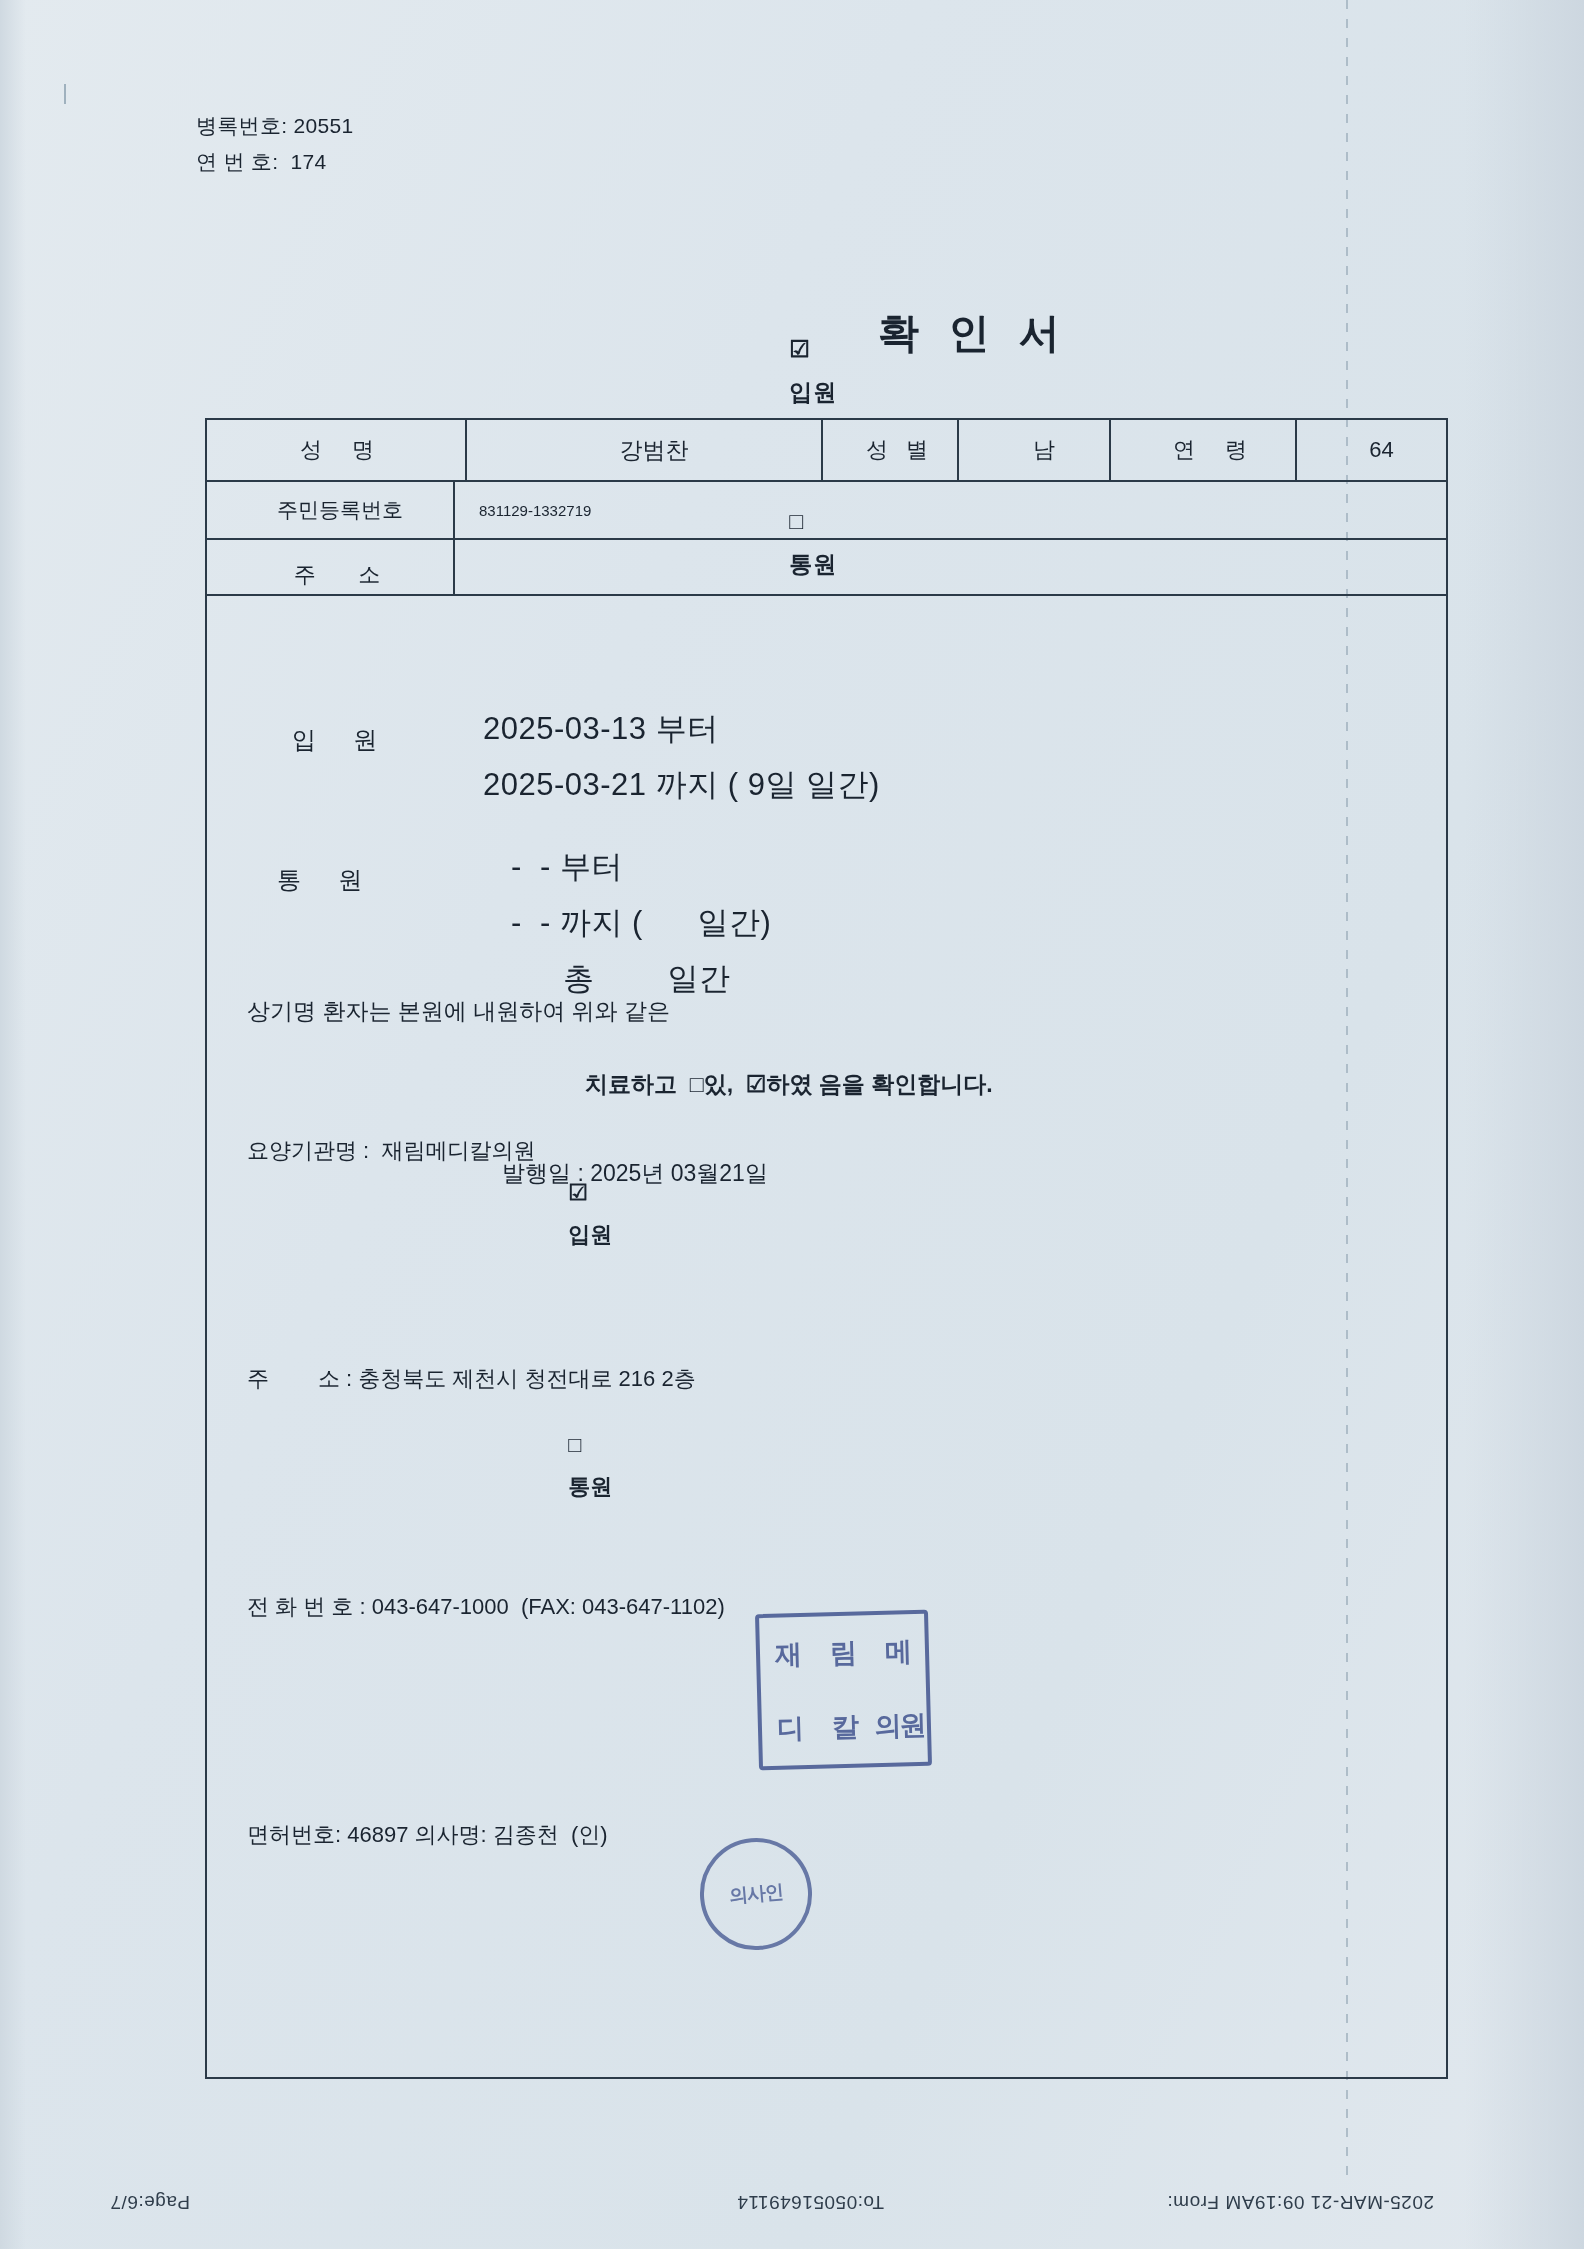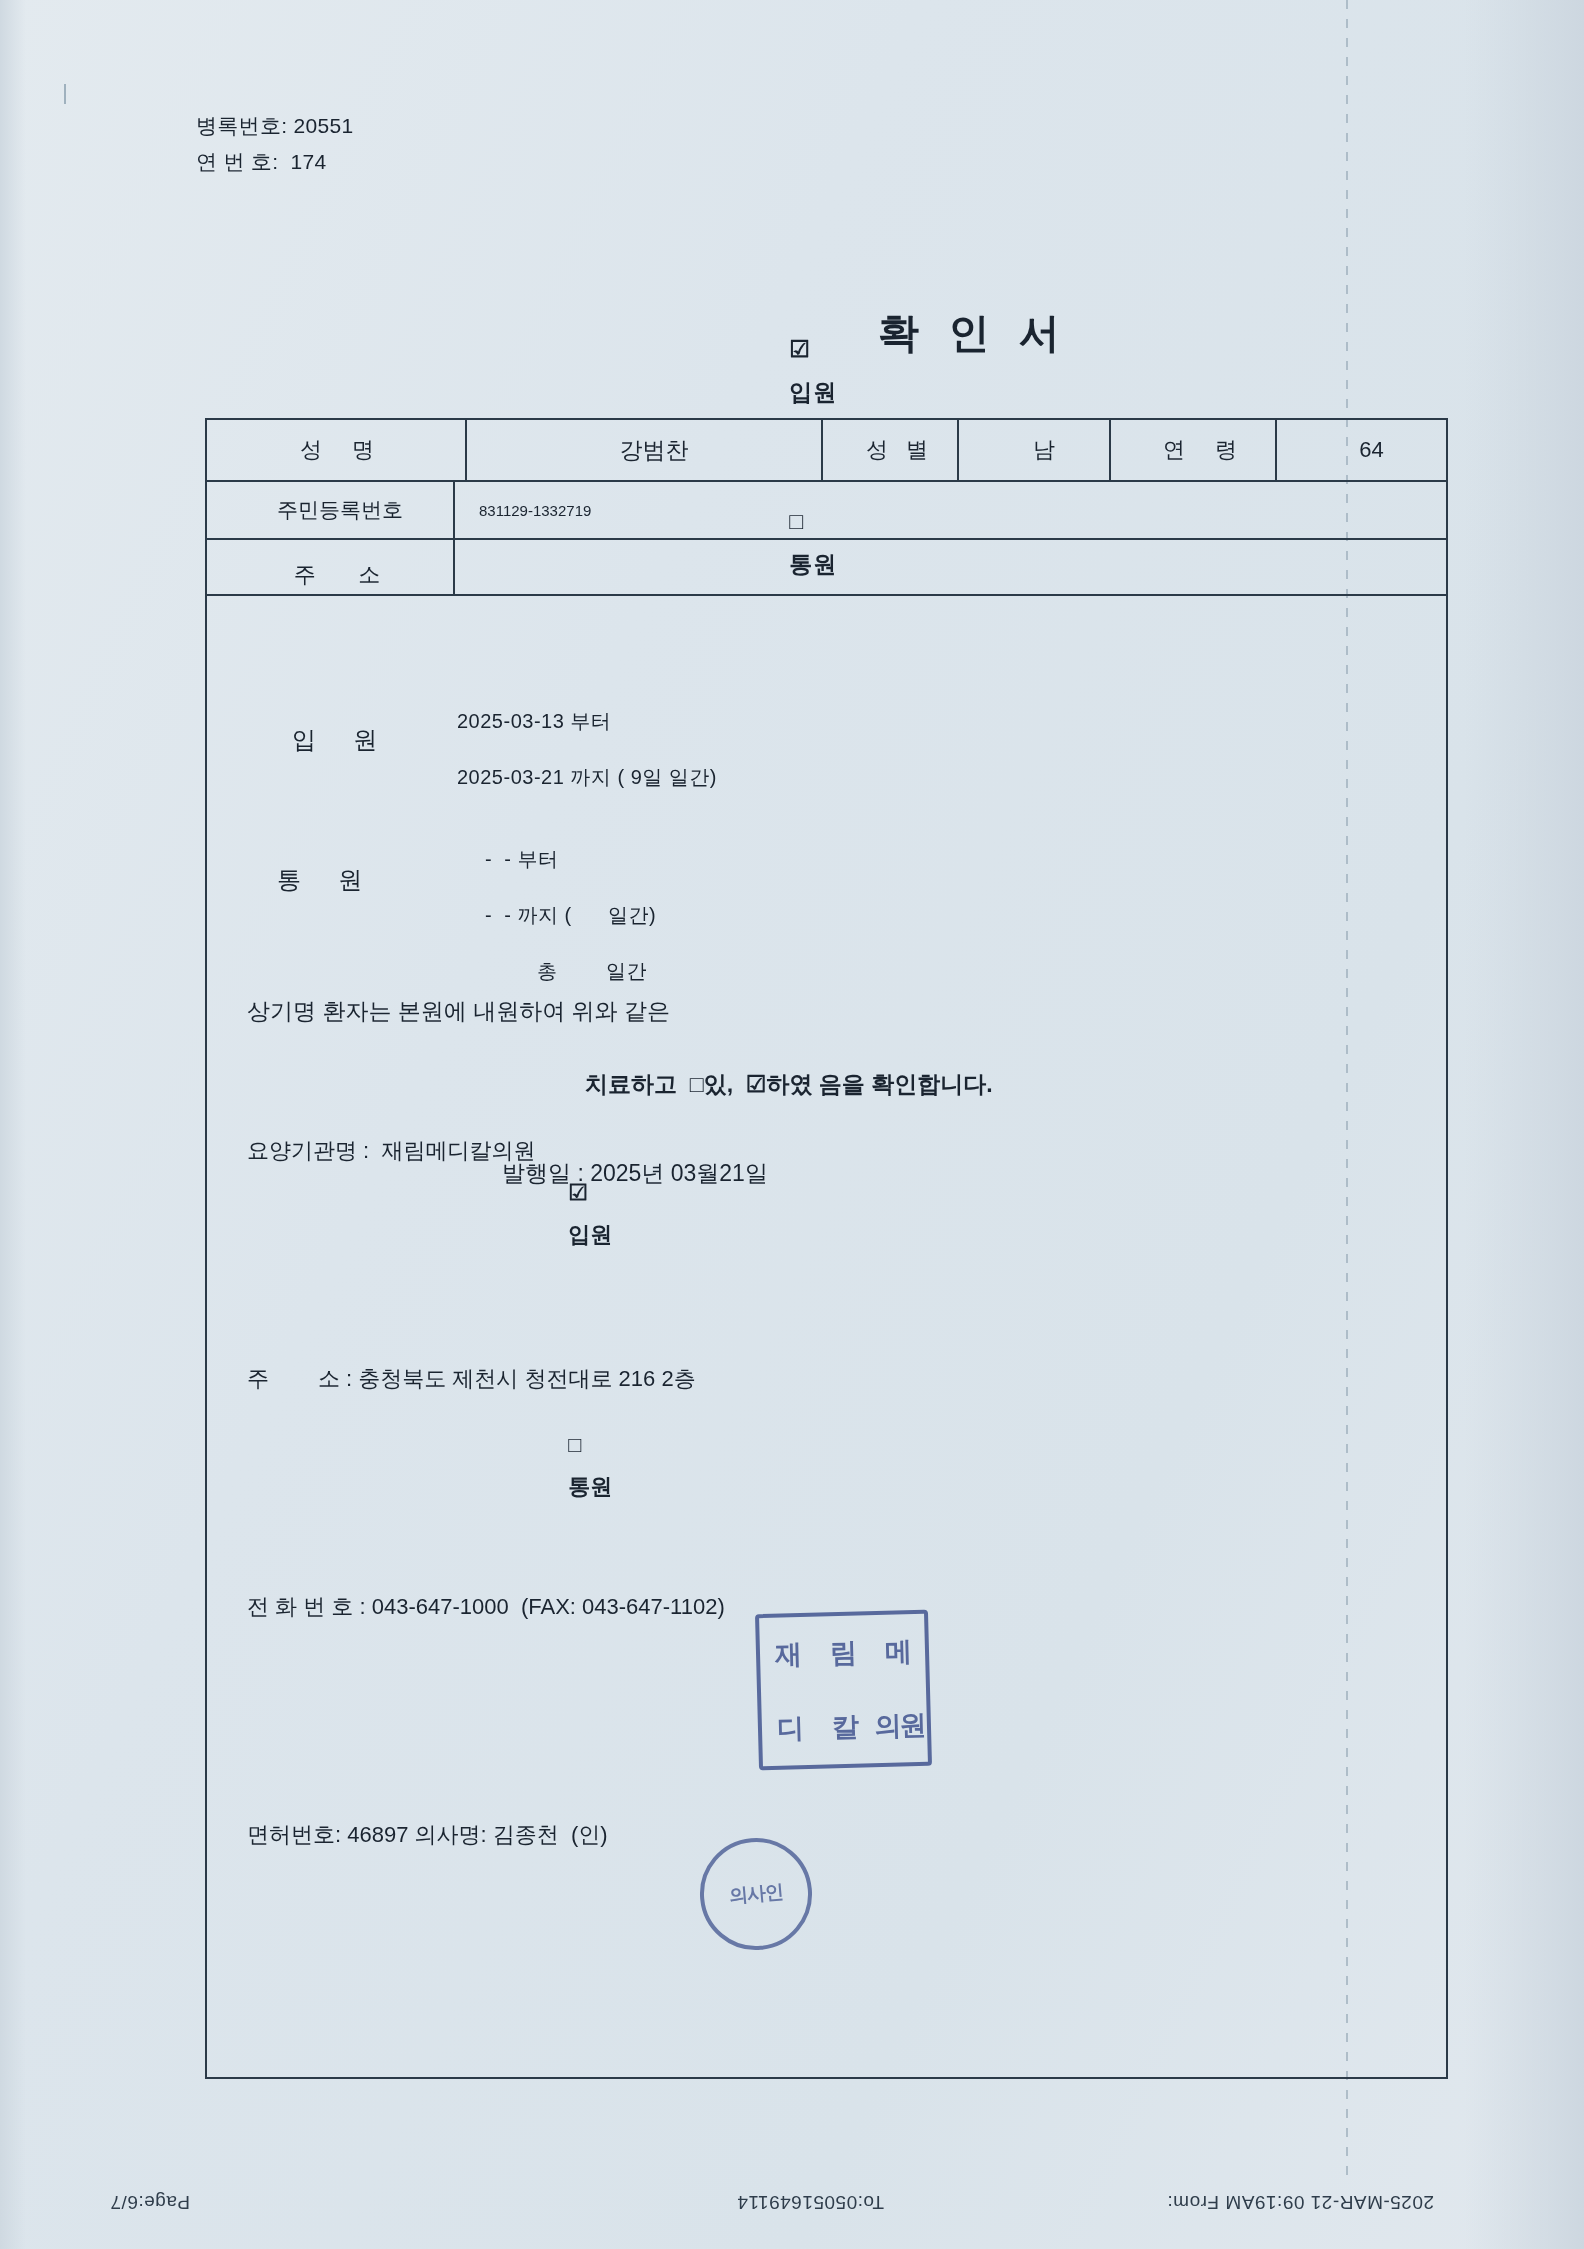--- a/index.html
+++ b/index.html
@@ -131,21 +131,21 @@
     box-sizing: border-box;
     white-space: pre;
     padding-left: 20px;
   }
   .cell.bl { border-left: 2px solid #2b3a48; }
   .lab { letter-spacing: 6px; }
   .c-name-lab { width: 246px; }
   .c-name-val { width: 356px; font-size: 23px; margin-left: 12px; }
   .c-sex-lab { width: 136px; }
   .c-sex-val { width: 152px; }
-  .c-age-lab { width: 166px; }
+  .c-age-lab { width: 186px; }
   .c-age-val { flex: 1 1 auto; }
   .c-rrn-lab { width: 246px; font-size: 21px; letter-spacing: 0; }
   .c-rrn-val {
     flex: 1 1 auto;
     justify-content: flex-start;
     padding-left: 24px;
     font-size: 15px;
     text-align: center;
   }
   .c-addr-lab { width: 246px; margin-top: 16px; }
@@ -160,23 +160,24 @@
     bottom: 0;
   }
   .stay-label {
     position: absolute;
     font-size: 24px;
     letter-spacing: 8px;
     white-space: pre;
   }
   .line {
     position: absolute;
-    font-size: 20px;
+    font-size: 31px;
     white-space: pre;
     letter-spacing: .5px;
+    margin-left: 26px;
   }
   .statement {
     position: absolute;
     left: 40px;
     top: 400px;
     font-size: 23px;
     white-space: pre;
   }
   .mid-checks {
     position: absolute;

